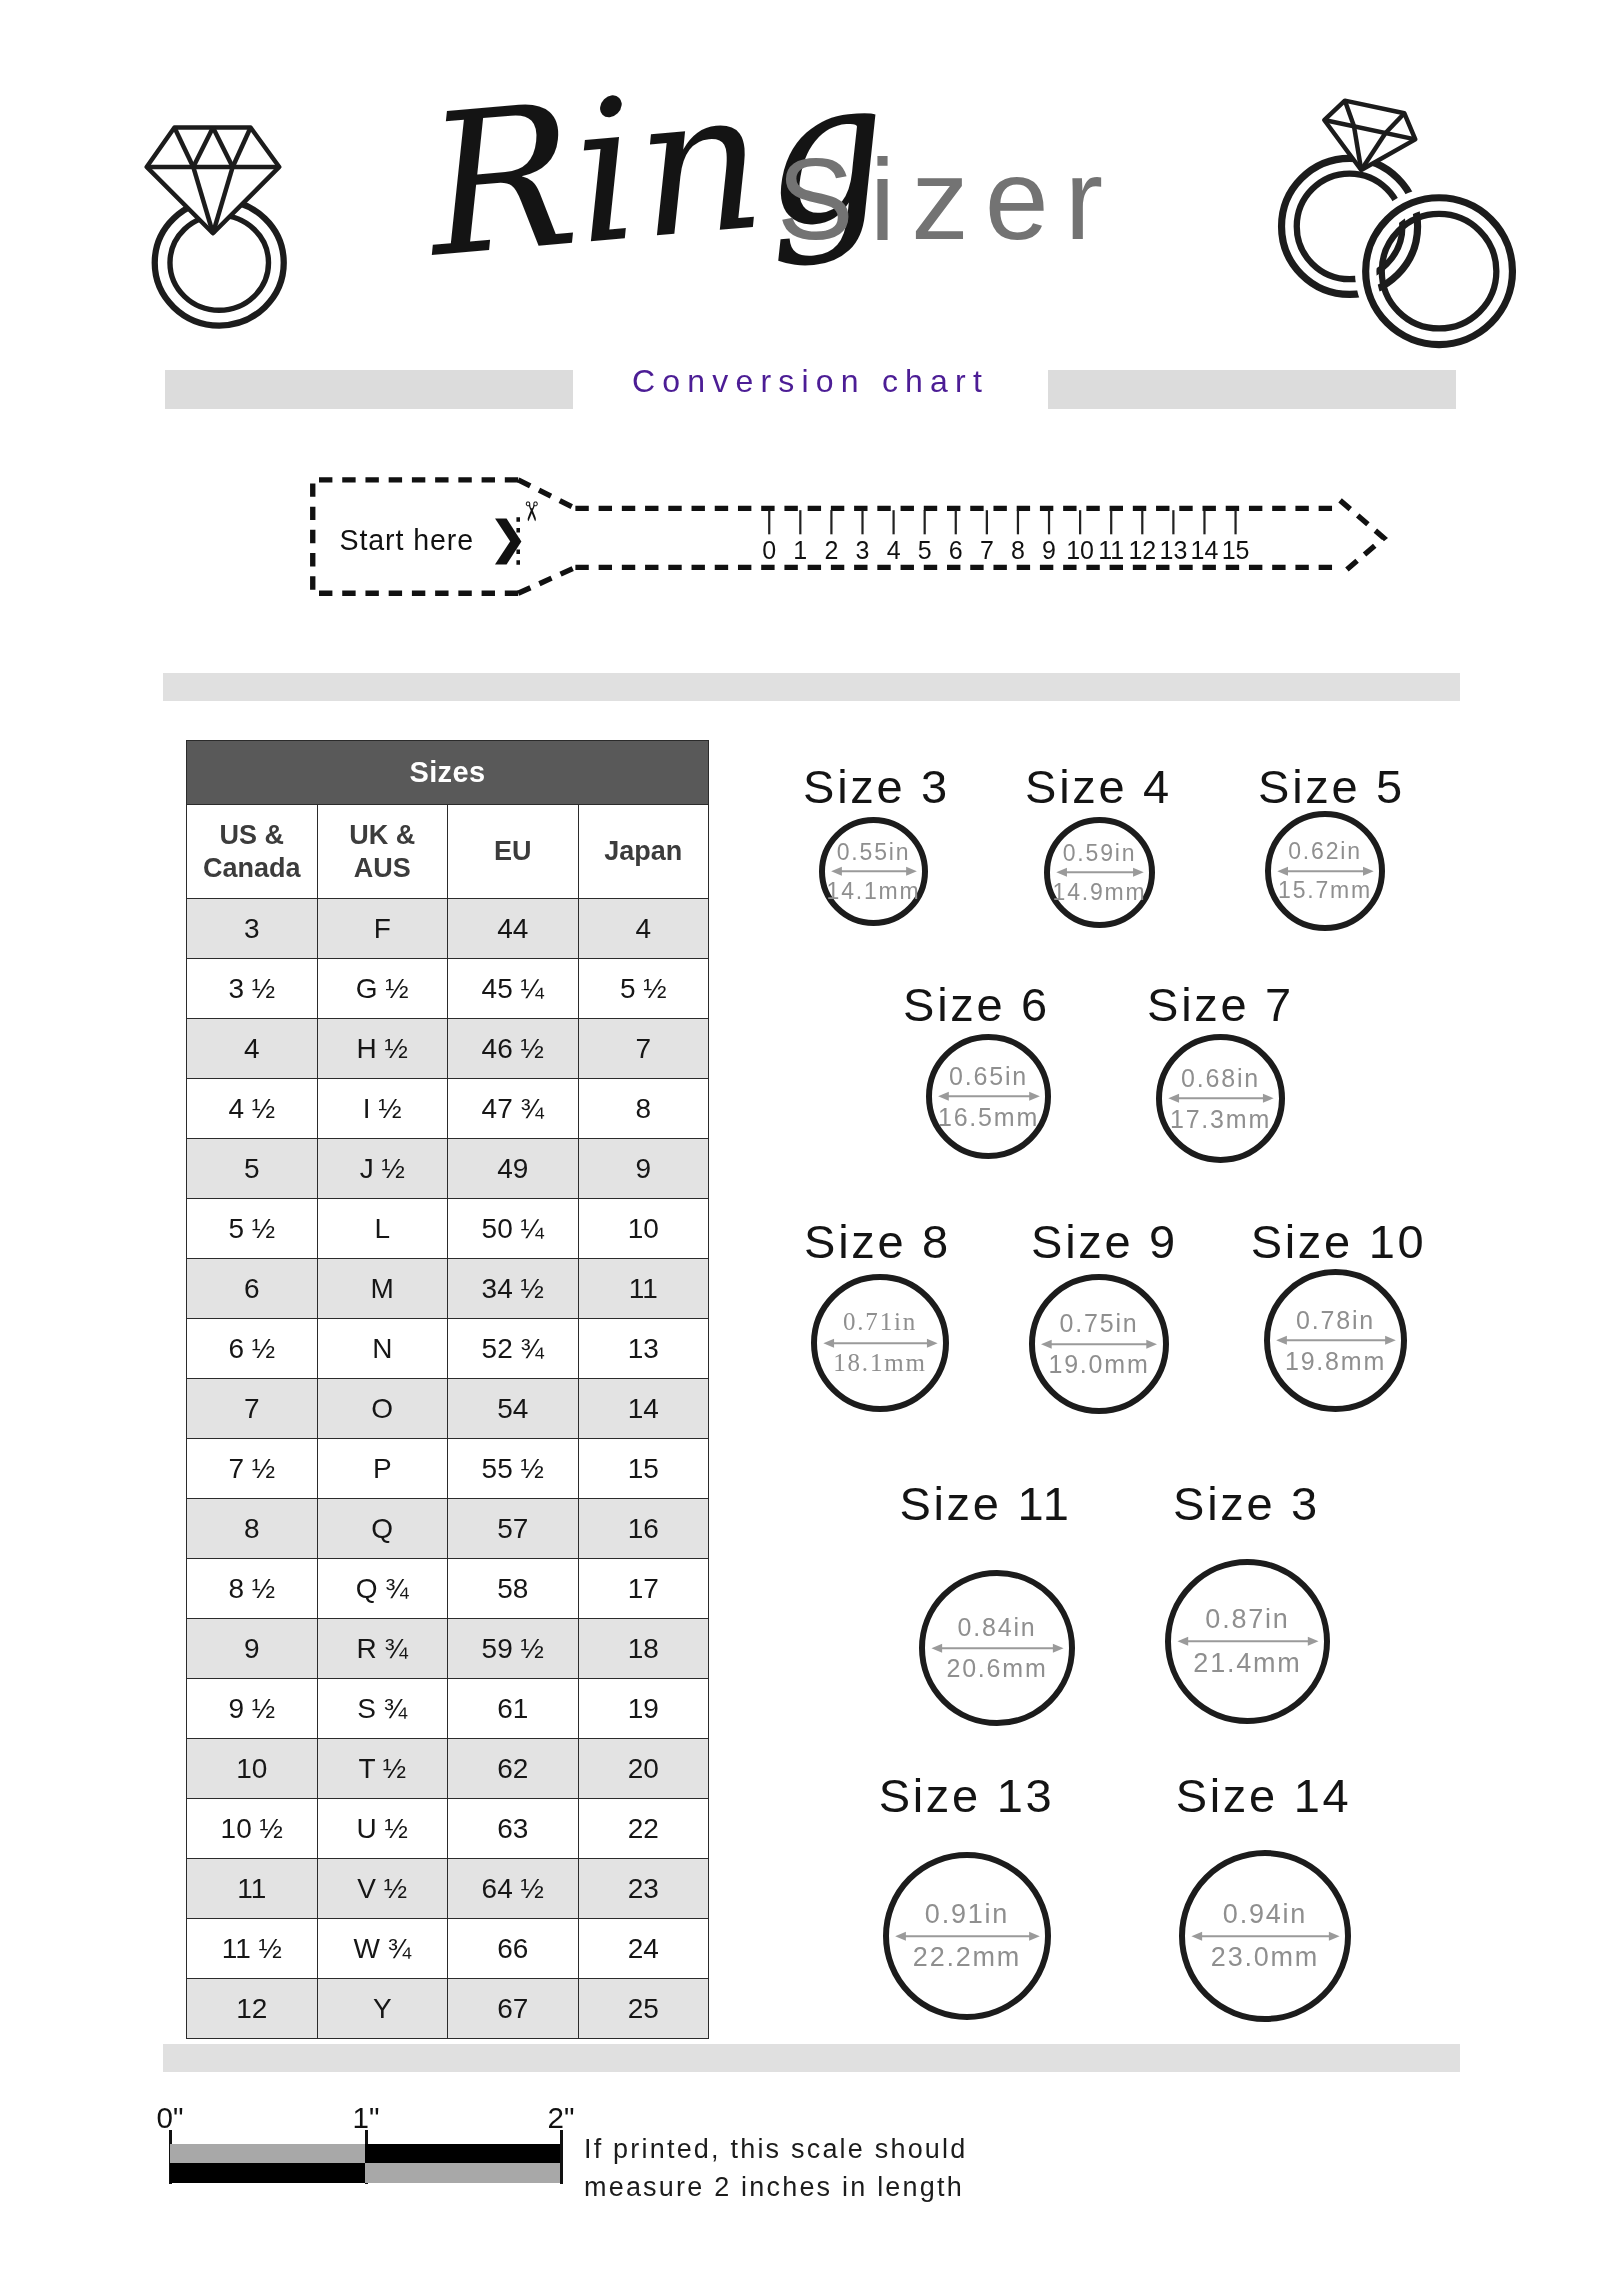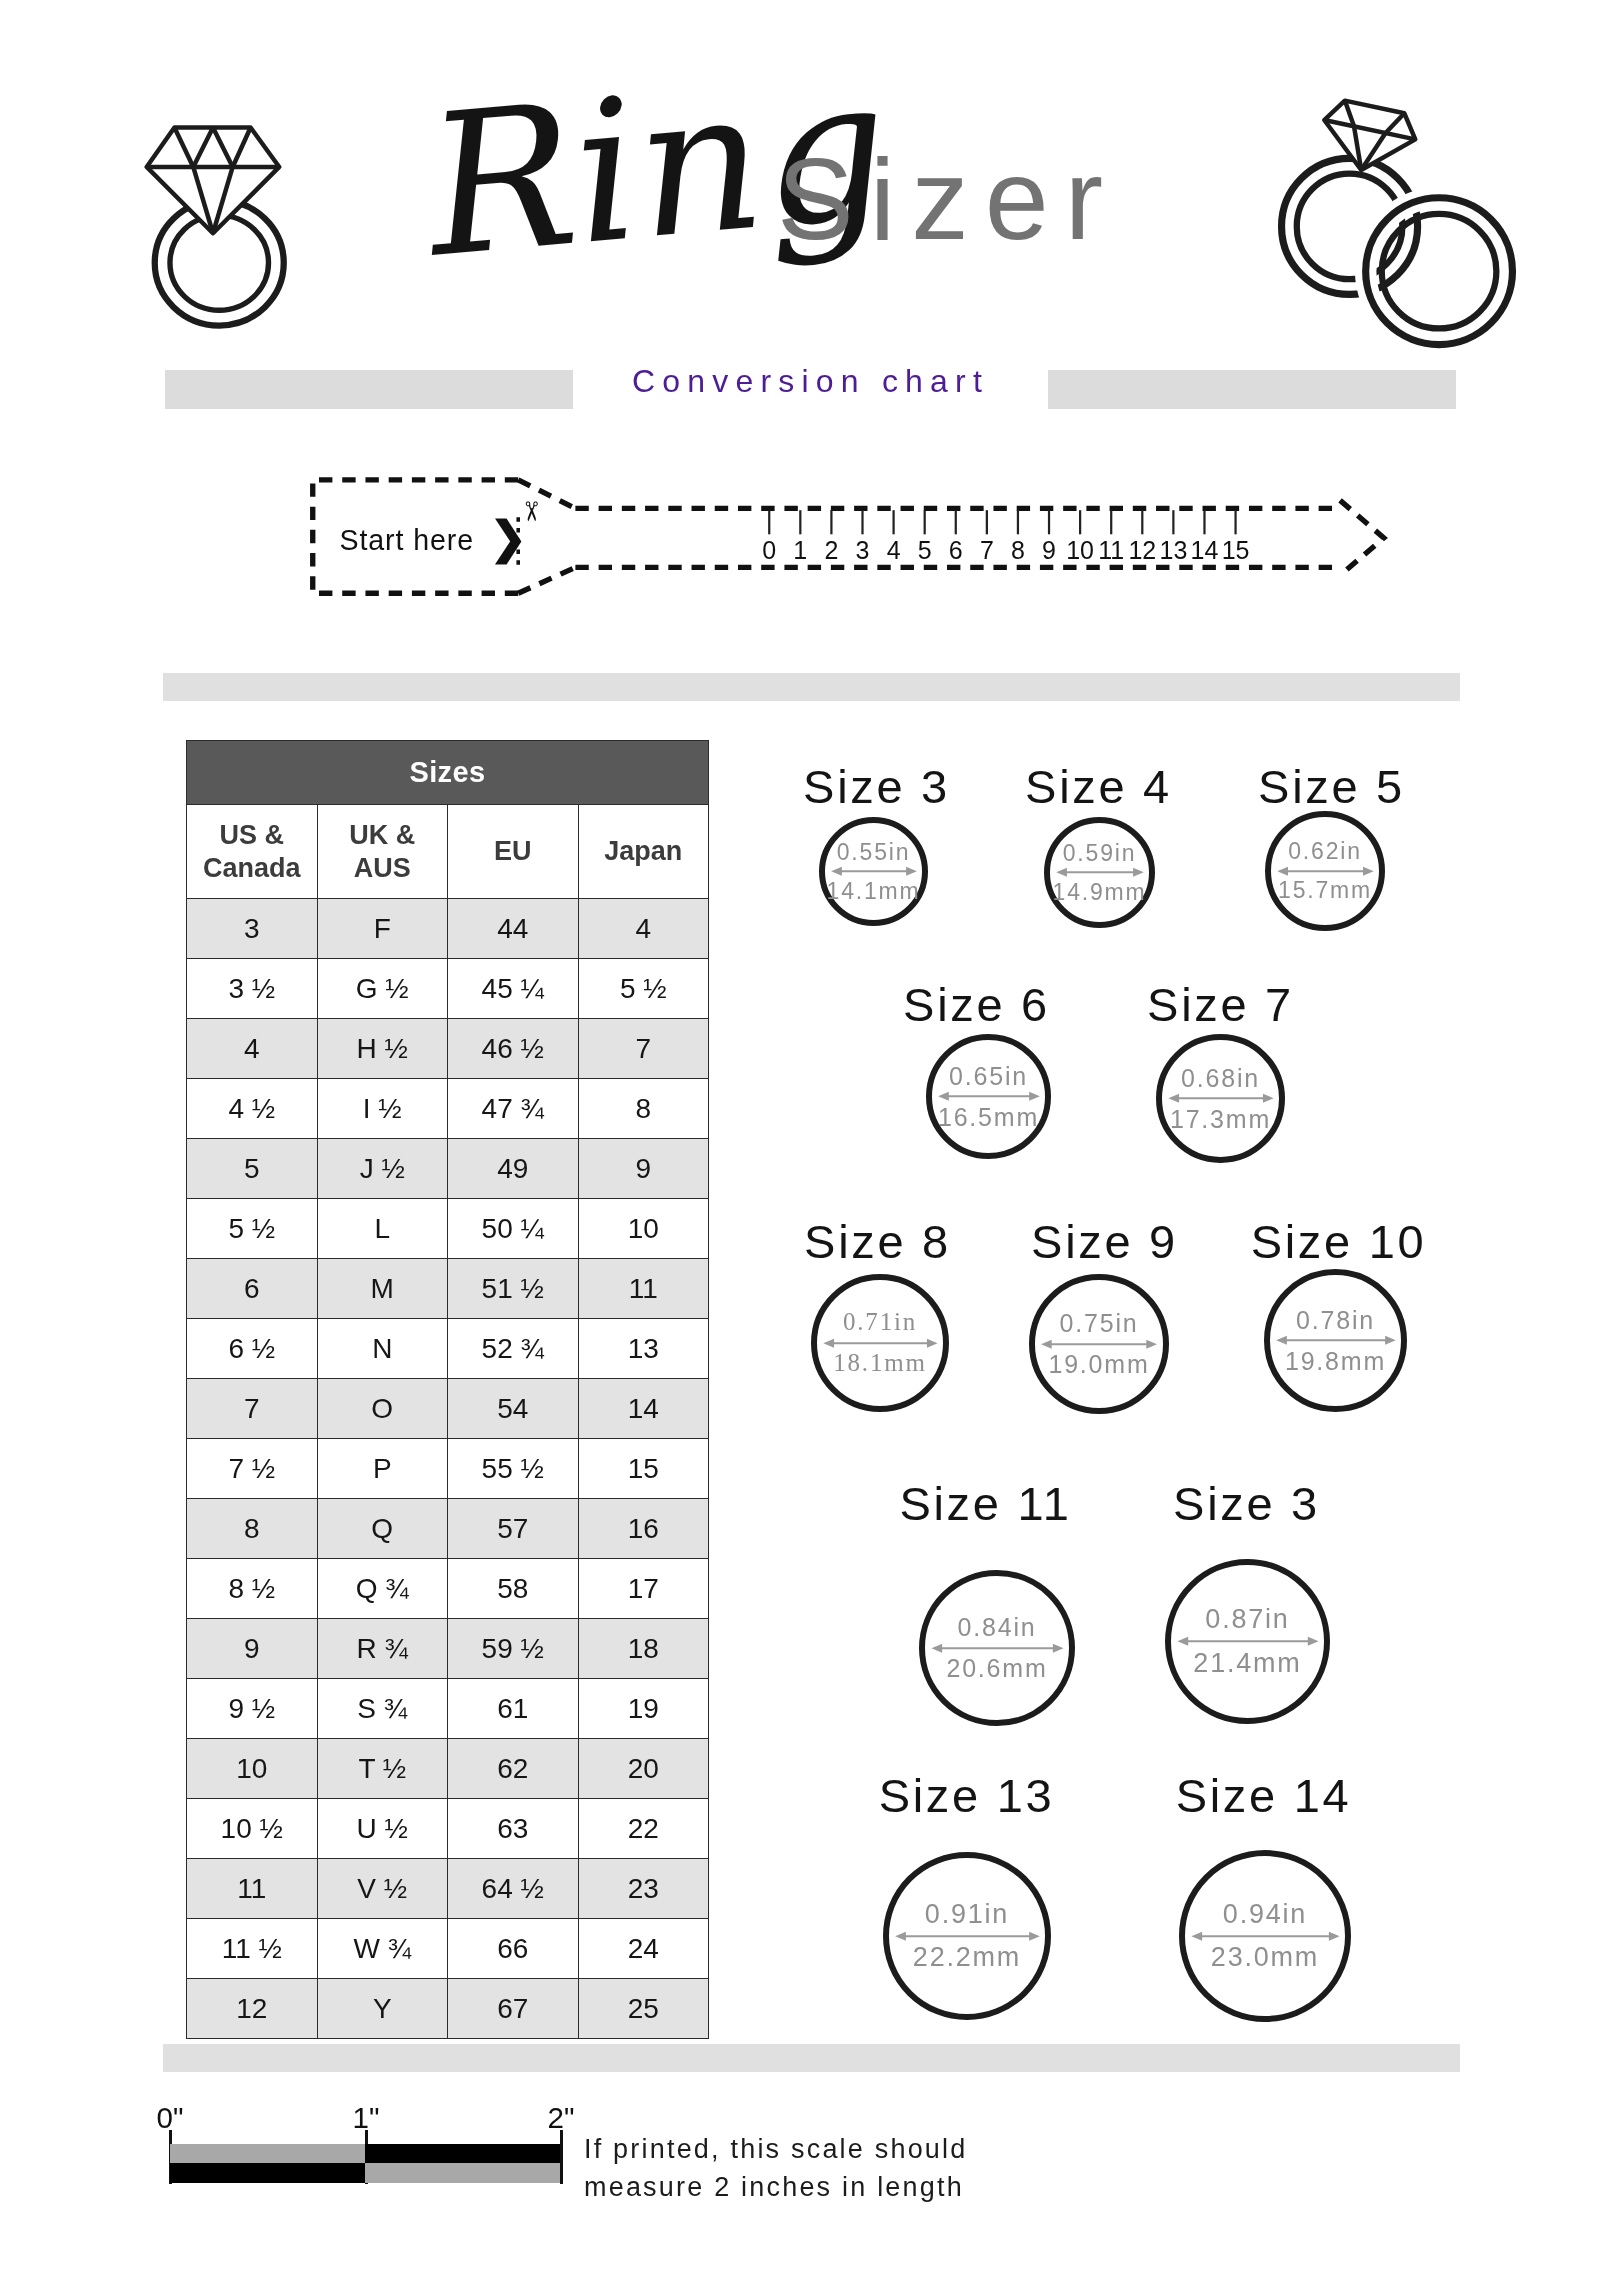--- a/index.html
+++ b/index.html
@@ -185,21 +185,21 @@
         </tr>
         <tr>
           <td>5 ½</td>
           <td>L</td>
           <td>50 ¼</td>
           <td>10</td>
         </tr>
         <tr class="alt">
           <td>6</td>
           <td>M</td>
-          <td>51 ½</td>
+          <td>34 ½</td>
           <td>11</td>
         </tr>
         <tr>
           <td>6 ½</td>
           <td>N</td>
           <td>52 ¾</td>
           <td>13</td>
         </tr>
         <tr class="alt">
           <td>7</td>

